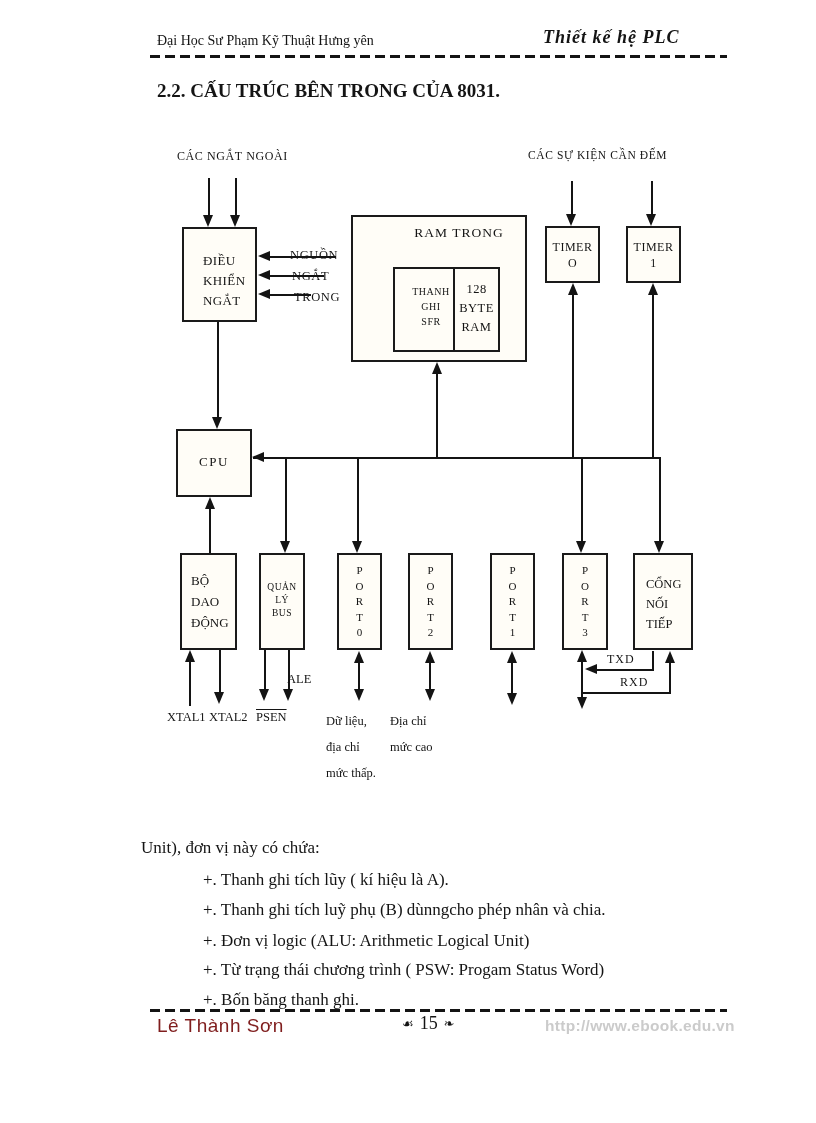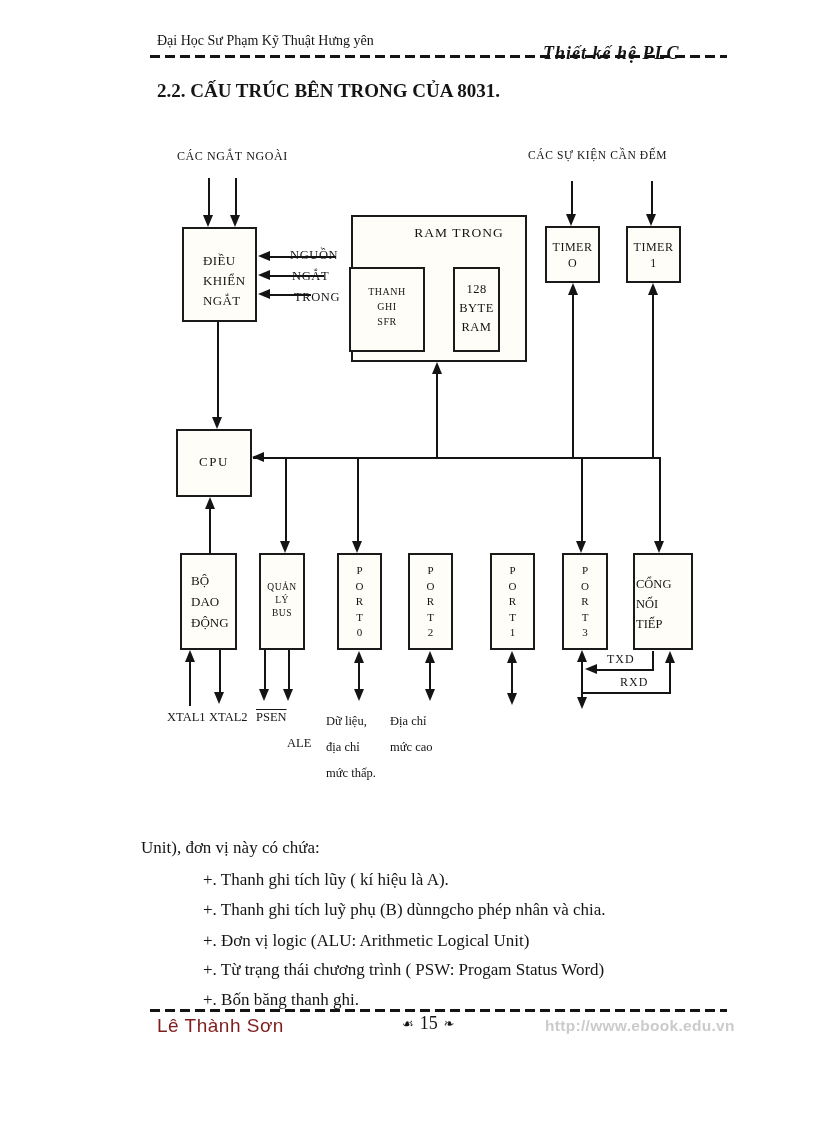--- a/index.html
+++ b/index.html
@@ -18,21 +18,21 @@
   .caps{letter-spacing:0.6px;}
   .stack>div{white-space:nowrap;}
   .overline{text-decoration:overline;}
 </style>
 </head>
 <body>
 
 <div class="page">
 
   <div class="lbl" style="left:157px;top:33px;font-size:14px;">Đại Học Sư Phạm Kỹ Thuật Hưng yên</div>
-  <div class="lbl" style="left:543px;top:27px;font-size:18px;font-weight:bold;font-style:italic;letter-spacing:1px;margin-top:16px;">Thiết kế hệ PLC</div>
+  <div class="lbl" style="left:543px;top:27px;font-size:18px;font-weight:bold;font-style:italic;letter-spacing:1px;">Thiết kế hệ PLC</div>
   <div class="dash" style="left:150px;top:55px;width:577px;"></div>
 
   <div class="lbl" style="left:157px;top:80px;font-size:19px;font-weight:bold;">2.2. CẤU TRÚC BÊN TRONG CỦA 8031.</div>
 
   <div class="lbl caps" style="left:177px;top:149px;font-size:12px;">CÁC NGẮT NGOÀI</div>
   <div class="lbl caps" style="left:528px;top:149px;font-size:11.5px;">CÁC  SỰ  KIỆN  CẦN  ĐẾM</div>
 
   <div class="vline" style="left:208px;top:178px;height:38px;"></div>
   <div class="ah down" style="left:203px;top:215px;"></div>
   <div class="vline" style="left:235px;top:178px;height:38px;"></div>
@@ -56,21 +56,21 @@
   <div class="ah left" style="left:258px;top:270px;"></div>
   <div class="hline" style="left:269px;top:294px;width:42px;"></div>
   <div class="ah left" style="left:258px;top:289px;"></div>
   <div class="lbl caps" style="left:290px;top:248px;font-size:12.5px;">NGUỒN</div>
   <div class="lbl caps" style="left:292px;top:269px;font-size:12.5px;">NGẮT</div>
   <div class="lbl caps" style="left:294px;top:290px;font-size:12.5px;">TRONG</div>
 
   <div class="box" style="left:351px;top:215px;width:176px;height:147px;">
     <div style="margin-top:8px;font-size:13.5px;letter-spacing:1px;padding-left:40px;">RAM TRONG</div>
   </div>
-  <div class="box" style="left:349px;top:267px;width:76px;height:85px;">
+  <div class="box" style="left:393px;top:267px;width:76px;height:85px;">
     <div class="stack" style="padding-top:15px;font-size:10px;line-height:15px;letter-spacing:0.5px;">
         <div>THANH</div>
         <div>GHI</div>
         <div>SFR</div>
       </div>
   </div>
   <div class="box" style="left:453px;top:267px;width:47px;height:85px;">
     <div class="stack" style="padding-top:11px;font-size:12.5px;line-height:19px;letter-spacing:0.5px;">
         <div>128</div>
         <div>BYTE</div>
@@ -165,21 +165,21 @@
   <div class="box" style="left:562px;top:553px;width:46px;height:97px;">
     <div class="stack" style="padding-top:8px;font-size:11px;line-height:15.5px;">
         <div>P</div>
         <div>O</div>
         <div>R</div>
         <div>T</div>
         <div>3</div>
       </div>
   </div>
   <div class="box" style="left:633px;top:553px;width:60px;height:97px;">
-    <div class="stack" style="text-align:left;padding:19px 0 0 1px;font-size:12.5px;line-height:20px;">
+    <div class="stack" style="text-align:left;padding:19px 0 0 11px;font-size:12.5px;line-height:20px;">
         <div>CỔNG</div>
         <div>NỐI</div>
         <div>TIẾP</div>
       </div>
   </div>
 
   <div class="ah up" style="left:185px;top:650px;"></div>
   <div class="vline" style="left:189px;top:661px;height:45px;"></div>
   <div class="vline" style="left:219px;top:650px;height:43px;"></div>
   <div class="ah down" style="left:214px;top:692px;"></div>
@@ -209,21 +209,21 @@
   <div class="ah left" style="left:585px;top:664px;"></div>
   <div class="lbl" style="left:607px;top:652px;font-size:12px;letter-spacing:1px;">TXD</div>
   <div class="hline" style="left:582px;top:692px;width:89px;"></div>
   <div class="vline" style="left:669px;top:662px;height:31px;"></div>
   <div class="ah up" style="left:665px;top:651px;"></div>
   <div class="lbl" style="left:620px;top:675px;font-size:12px;letter-spacing:1px;">RXD</div>
 
   <div class="lbl" style="left:167px;top:710px;font-size:12.5px;">XTAL1</div>
   <div class="lbl" style="left:209px;top:710px;font-size:12.5px;">XTAL2</div>
   <div class="lbl overline" style="left:256px;top:710px;font-size:12.5px;">PSEN</div>
-  <div class="lbl" style="left:287px;top:736px;font-size:12.5px;">ALE</div>
+  <div class="lbl" style="left:287px;top:672px;font-size:12.5px;">ALE</div>
   <div class="abs stack" style="left:326px;top:708px;font-size:12.5px;line-height:26px;">
       <div>Dữ liệu,</div>
       <div>địa  chỉ</div>
       <div>mức thấp.</div>
     </div>
   <div class="abs stack" style="left:390px;top:708px;font-size:12.5px;line-height:26px;">
       <div>Địa  chỉ</div>
       <div>mức cao</div>
     </div>
 

